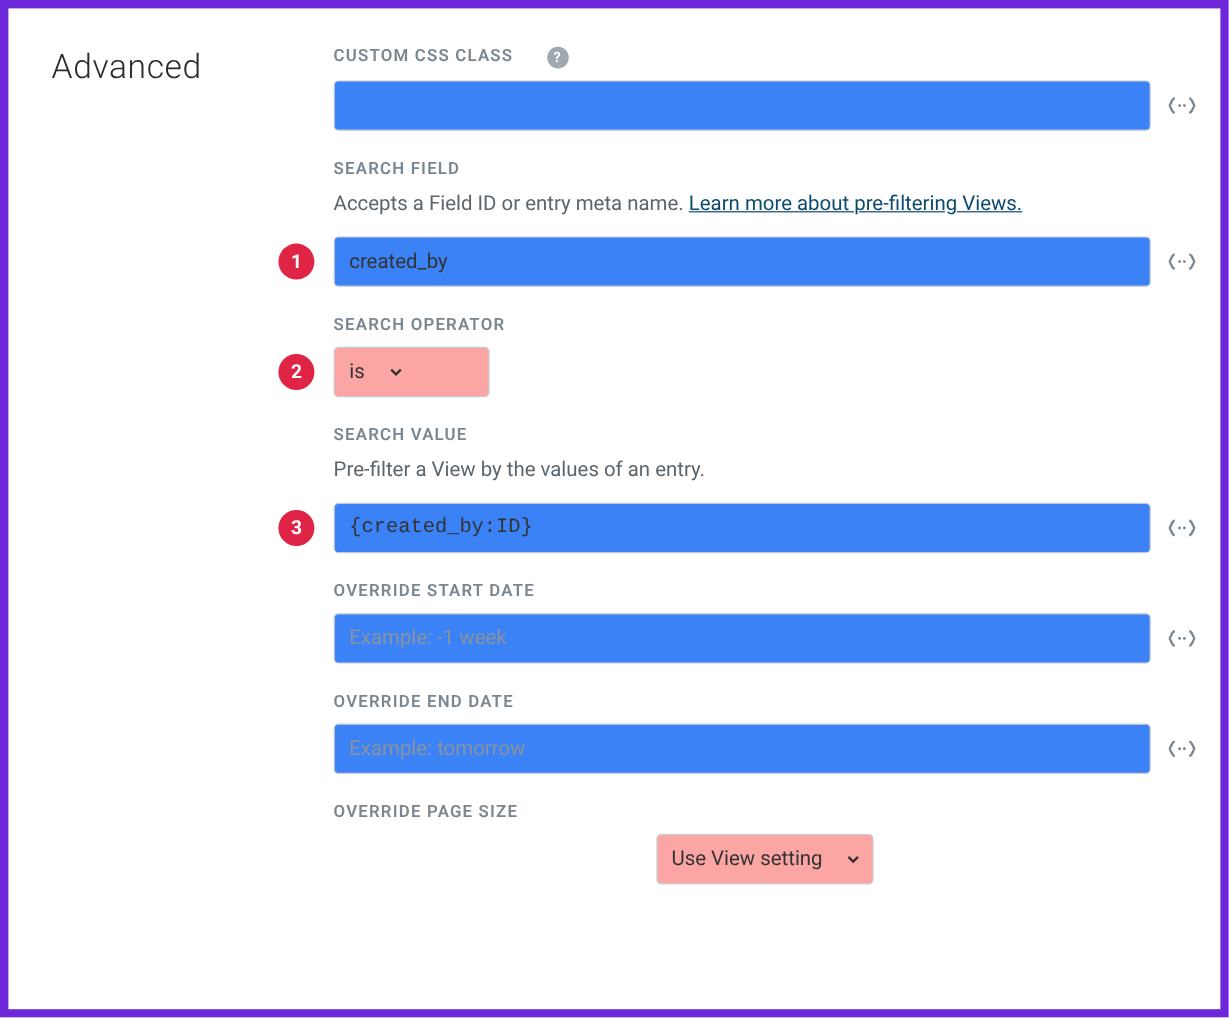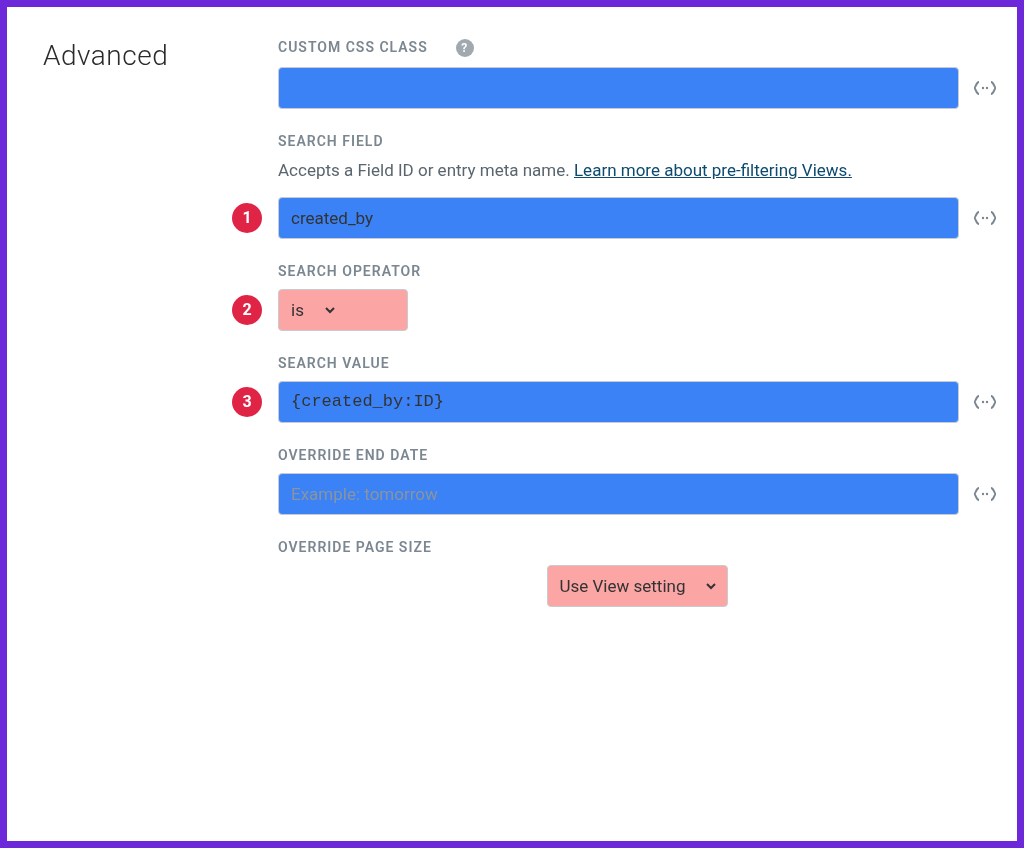--- a/index.html
+++ b/index.html
@@ -206,34 +206,49 @@
               <svg viewBox="0 0 12 12" width="12" height="12" fill="none" stroke="#333" stroke-width="2">
                   <path d="M2 4 L6 8 L10 4"></path>
                 </svg>
             </span>
           </div>
         </div>
       </div>
 
       <div class="field-group">
         <div class="field-label">SEARCH VALUE</div>
+        <div class="field-desc">Pre-filter a View by the values of an entry.</div>
         <div class="input-row">
           <span class="badge badge-on-input">3</span>
           <input type="text" class="text-input mono" value="{created_by:ID}" style="">
           <span class="merge-icon">
             <svg viewBox="0 0 24 16" width="24" height="16" fill="none" stroke="currentColor" stroke-width="2">
                 <path d="M6 2 C3 2 3 8 1 8 C3 8 3 14 6 14"></path>
                 <path d="M18 2 C21 2 21 8 23 8 C21 8 21 14 18 14"></path>
                 <circle cx="10" cy="8" r="1.2" fill="currentColor" stroke="none"></circle>
                 <circle cx="14" cy="8" r="1.2" fill="currentColor" stroke="none"></circle>
               </svg>
           </span>
         </div>
       </div>
 
+      <div class="field-group">
+        <div class="field-label">OVERRIDE START DATE</div>
+        <div class="input-row">
+          <input type="text" class="text-input" placeholder="Example: -1 week" style="">
+          <span class="merge-icon">
+            <svg viewBox="0 0 24 16" width="24" height="16" fill="none" stroke="currentColor" stroke-width="2">
+                <path d="M6 2 C3 2 3 8 1 8 C3 8 3 14 6 14"></path>
+                <path d="M18 2 C21 2 21 8 23 8 C21 8 21 14 18 14"></path>
+                <circle cx="10" cy="8" r="1.2" fill="currentColor" stroke="none"></circle>
+                <circle cx="14" cy="8" r="1.2" fill="currentColor" stroke="none"></circle>
+              </svg>
+          </span>
+        </div>
+      </div>
 
       <div class="field-group">
         <div class="field-label">OVERRIDE END DATE</div>
         <div class="input-row">
           <input type="text" class="text-input" placeholder="Example: tomorrow" style="">
           <span class="merge-icon">
             <svg viewBox="0 0 24 16" width="24" height="16" fill="none" stroke="currentColor" stroke-width="2">
                 <path d="M6 2 C3 2 3 8 1 8 C3 8 3 14 6 14"></path>
                 <path d="M18 2 C21 2 21 8 23 8 C21 8 21 14 18 14"></path>
                 <circle cx="10" cy="8" r="1.2" fill="currentColor" stroke="none"></circle>

